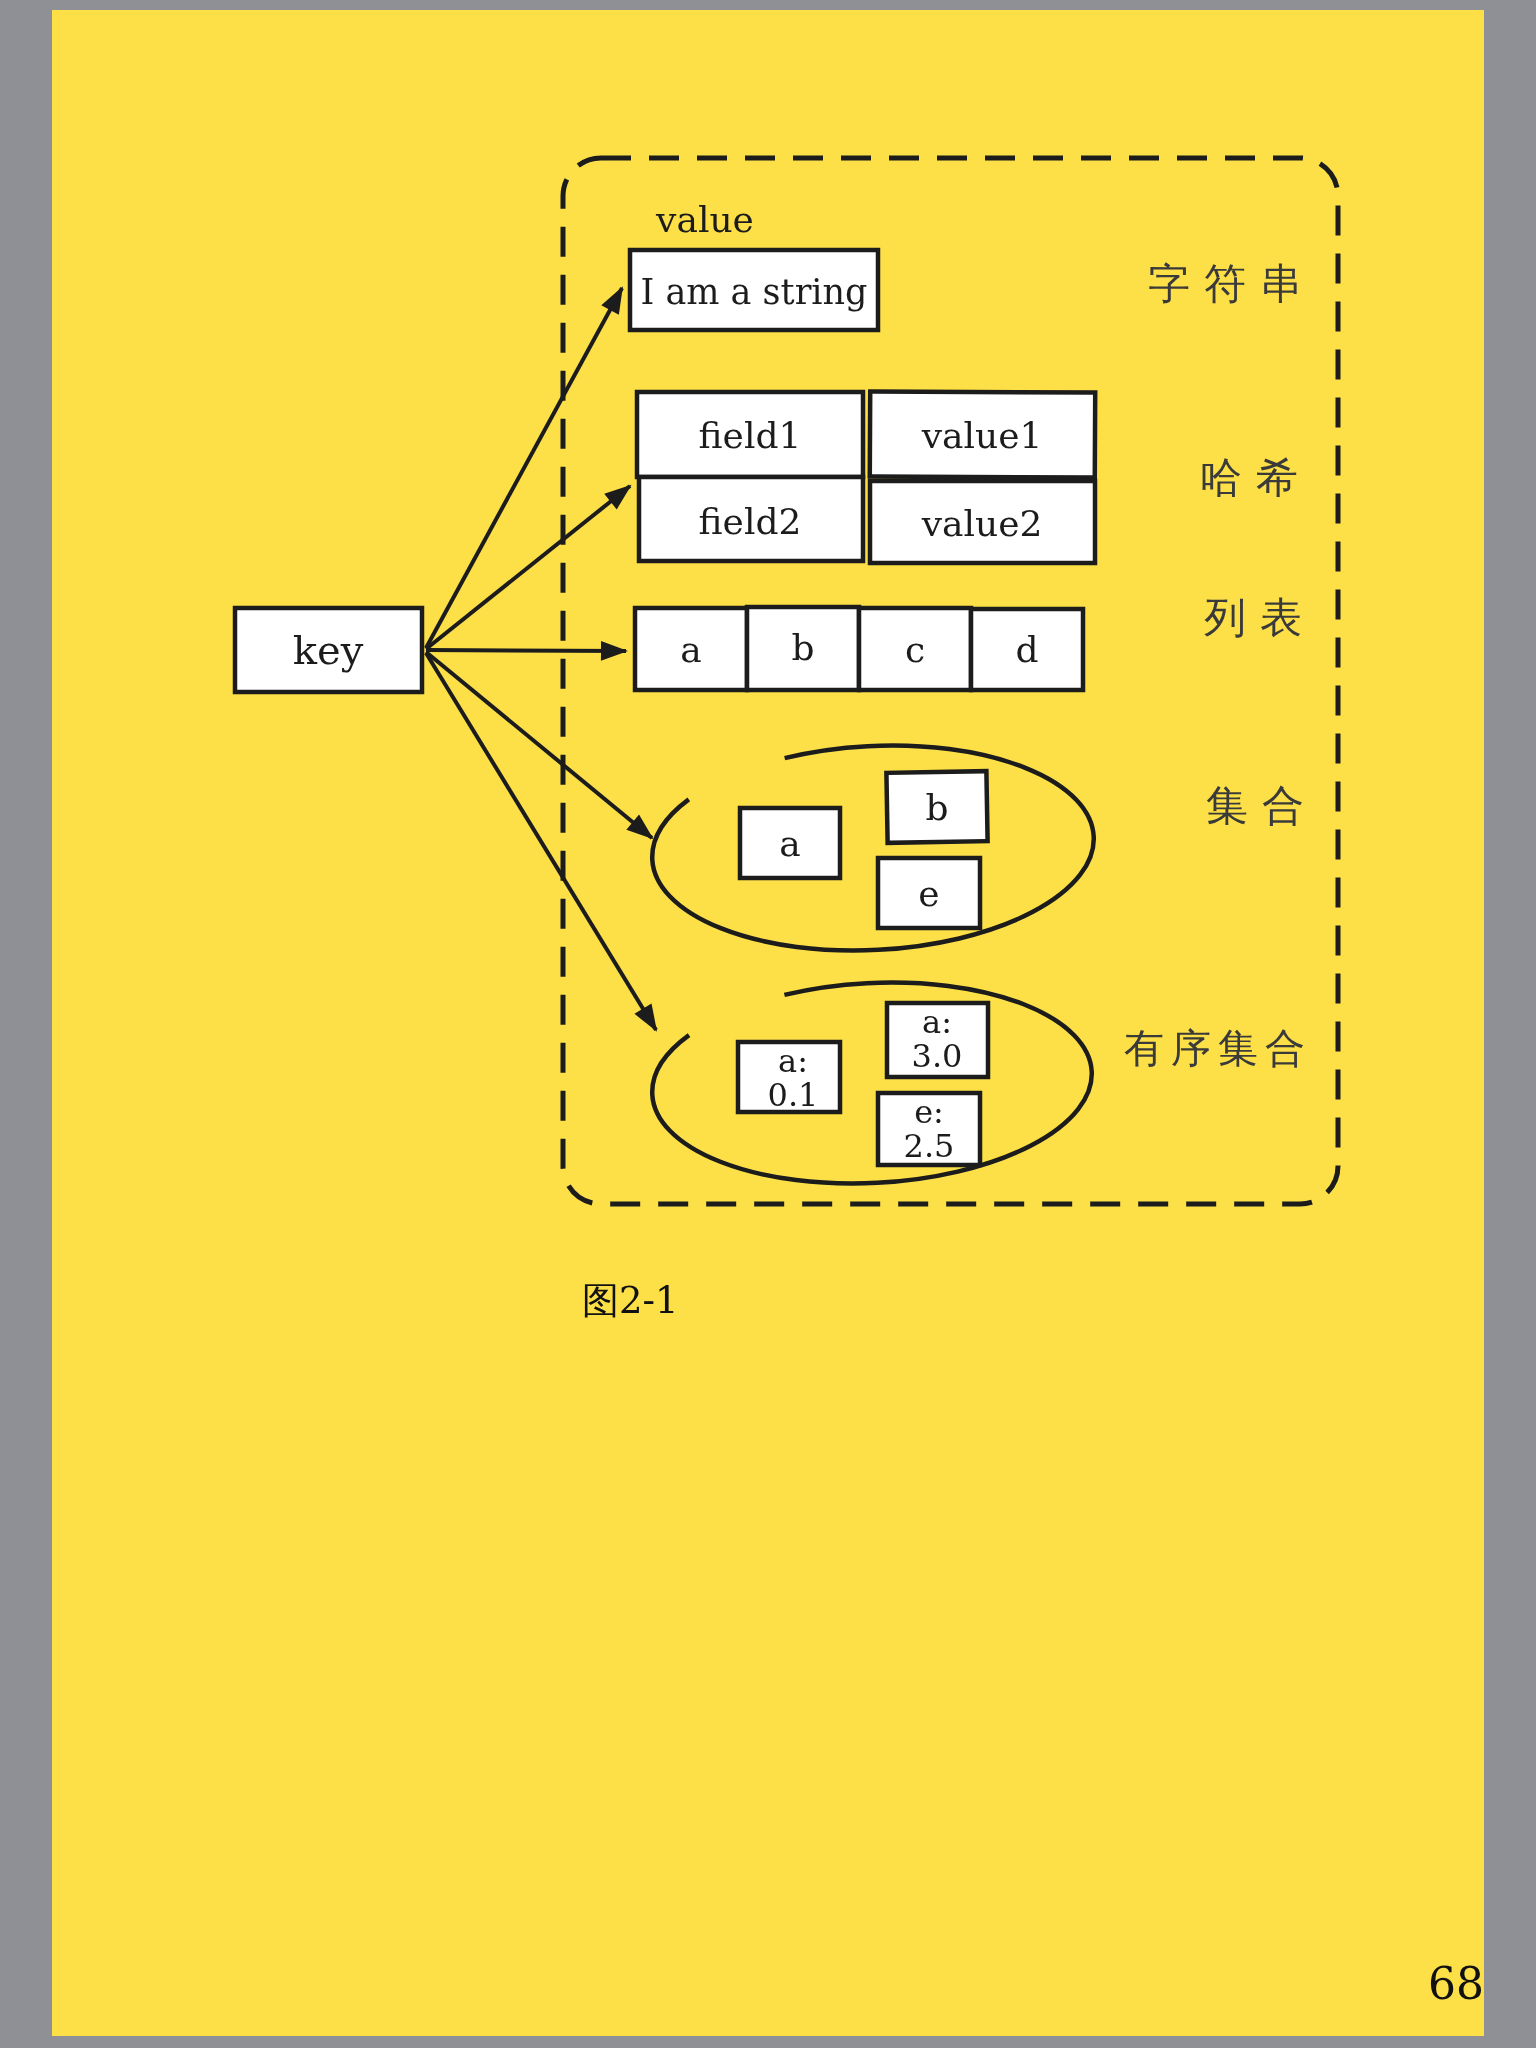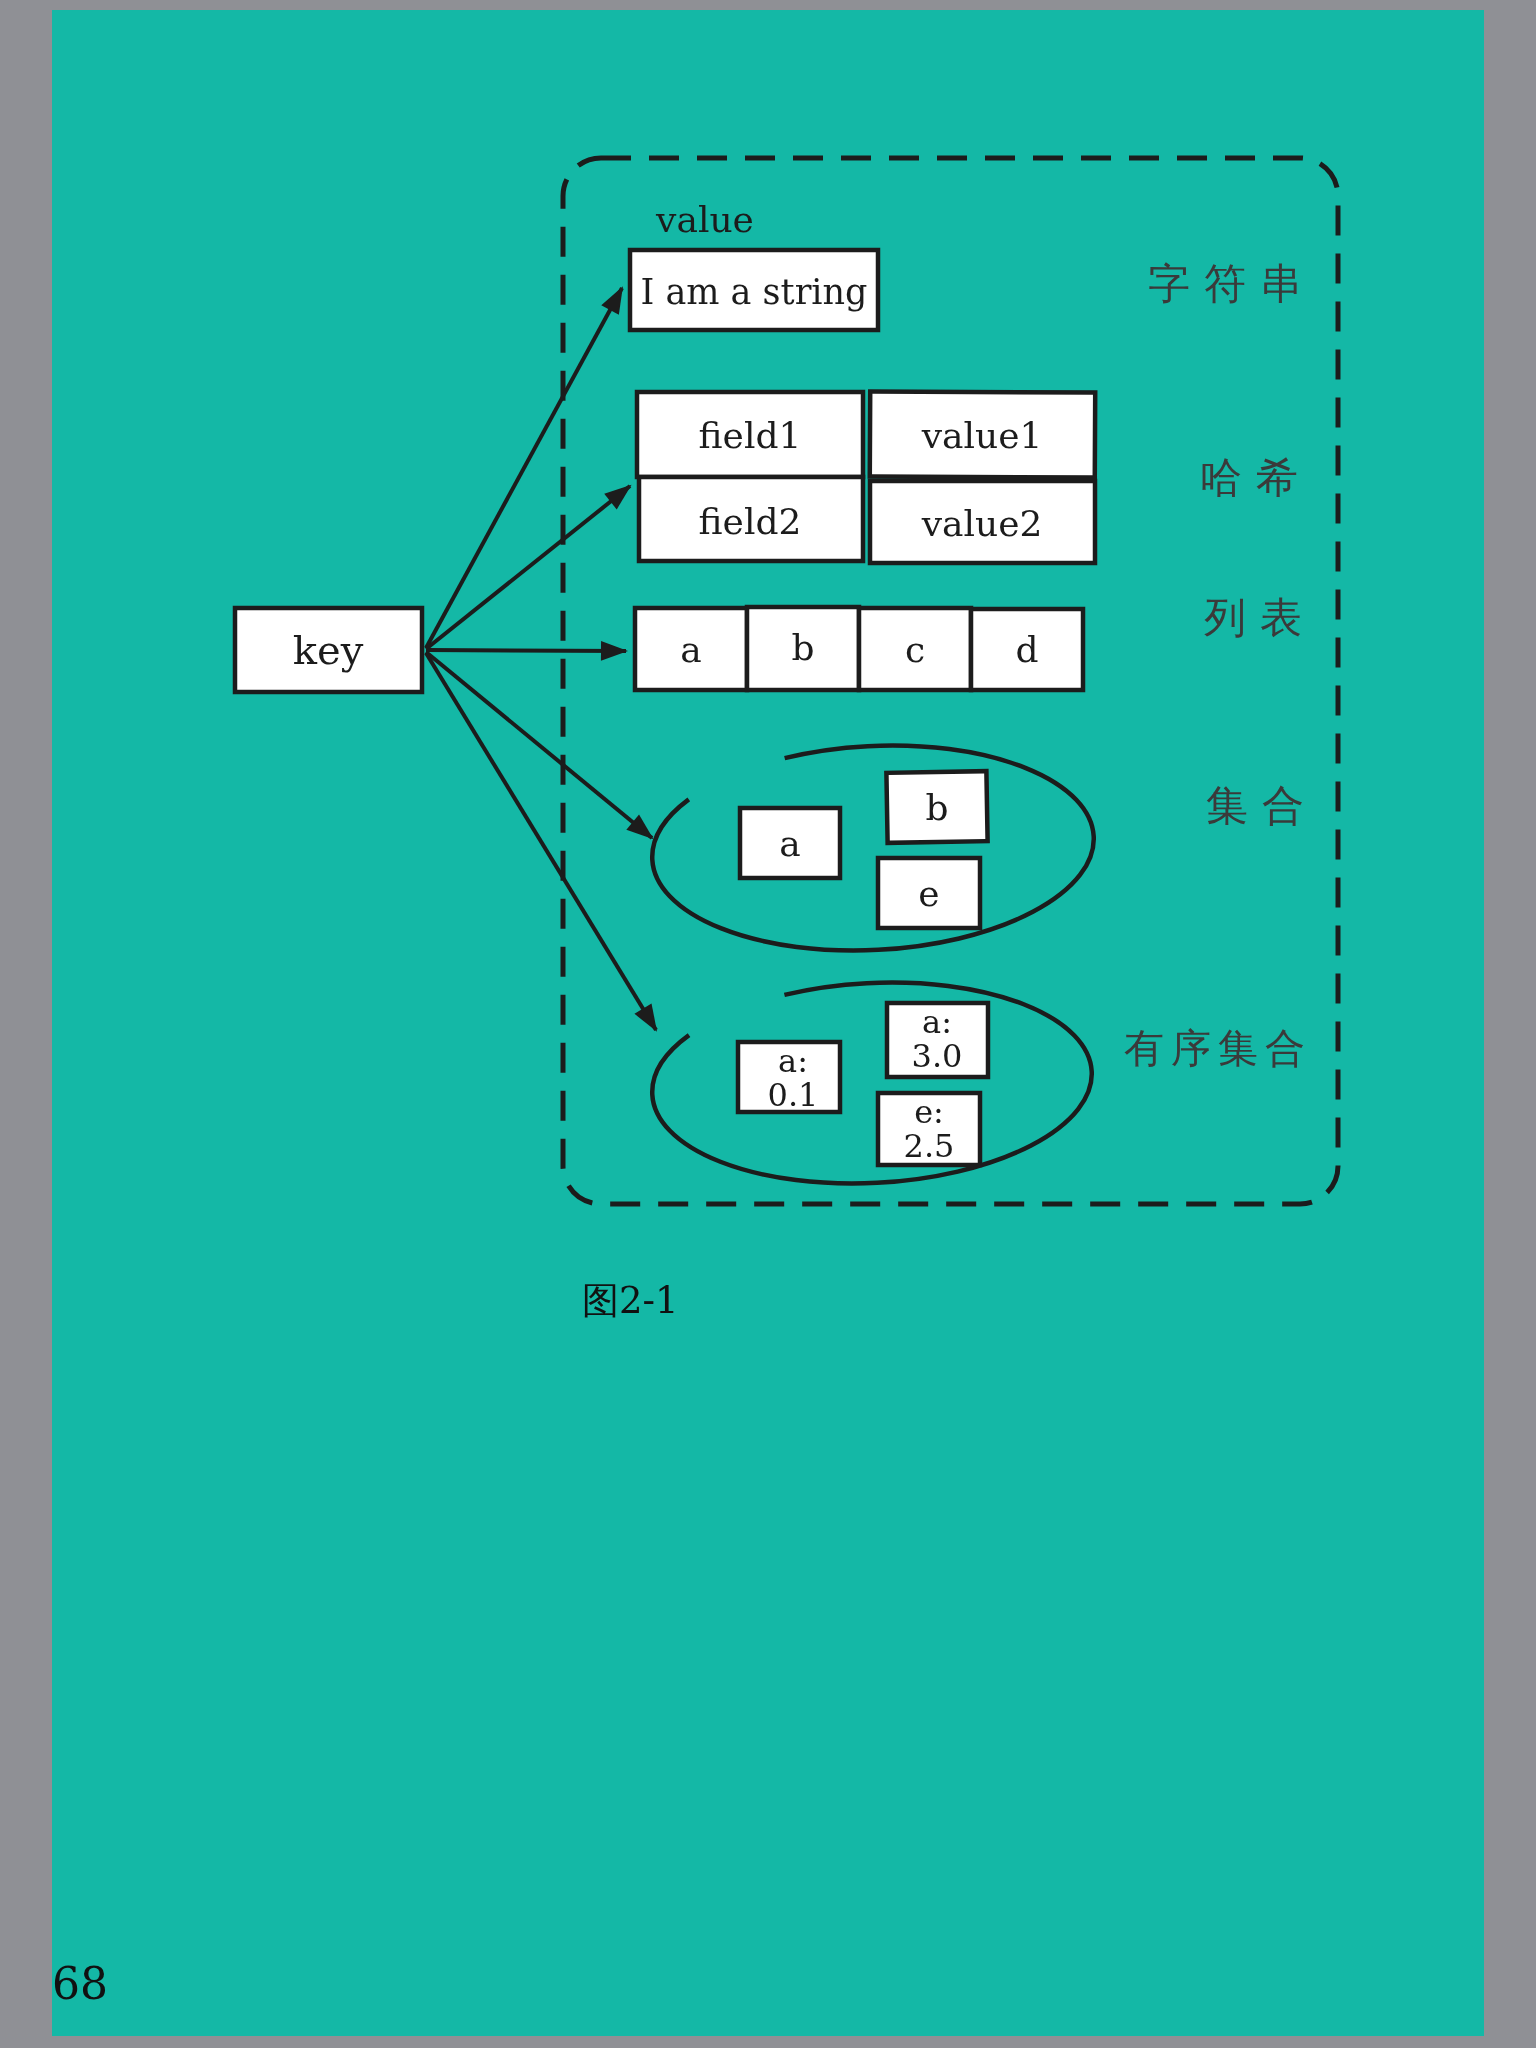--- a/index.html
+++ b/index.html
@@ -15,21 +15,21 @@
     width: 1536px;
     height: 2048px;
     overflow: hidden;
   }
   .paper {
     position: absolute;
     left: 52px;
     top: 10px;
     width: 1432px;
     height: 2026px;
-    background: #14b8a6;
+    background: #fde047;
   }
   .figure-svg {
     position: absolute;
     left: 0;
     top: 0;
     width: 1536px;
     height: 2048px;
   }
   svg text {
     fill: #1c1c1c;
@@ -61,21 +61,21 @@
     color: #111;
     display: flex;
     gap: 24px;
     white-space: nowrap;
   }
   .page-number {
     position: absolute;
     left: 0;
     width: 1432px;
     top: 1948px;
-    text-align: left;
+    text-align: right;
     font-size: 44px;
     color: #111;
   }
 </style>
 </head>
 <body>
 
 <div class="stage">
   <div class="paper">
 

